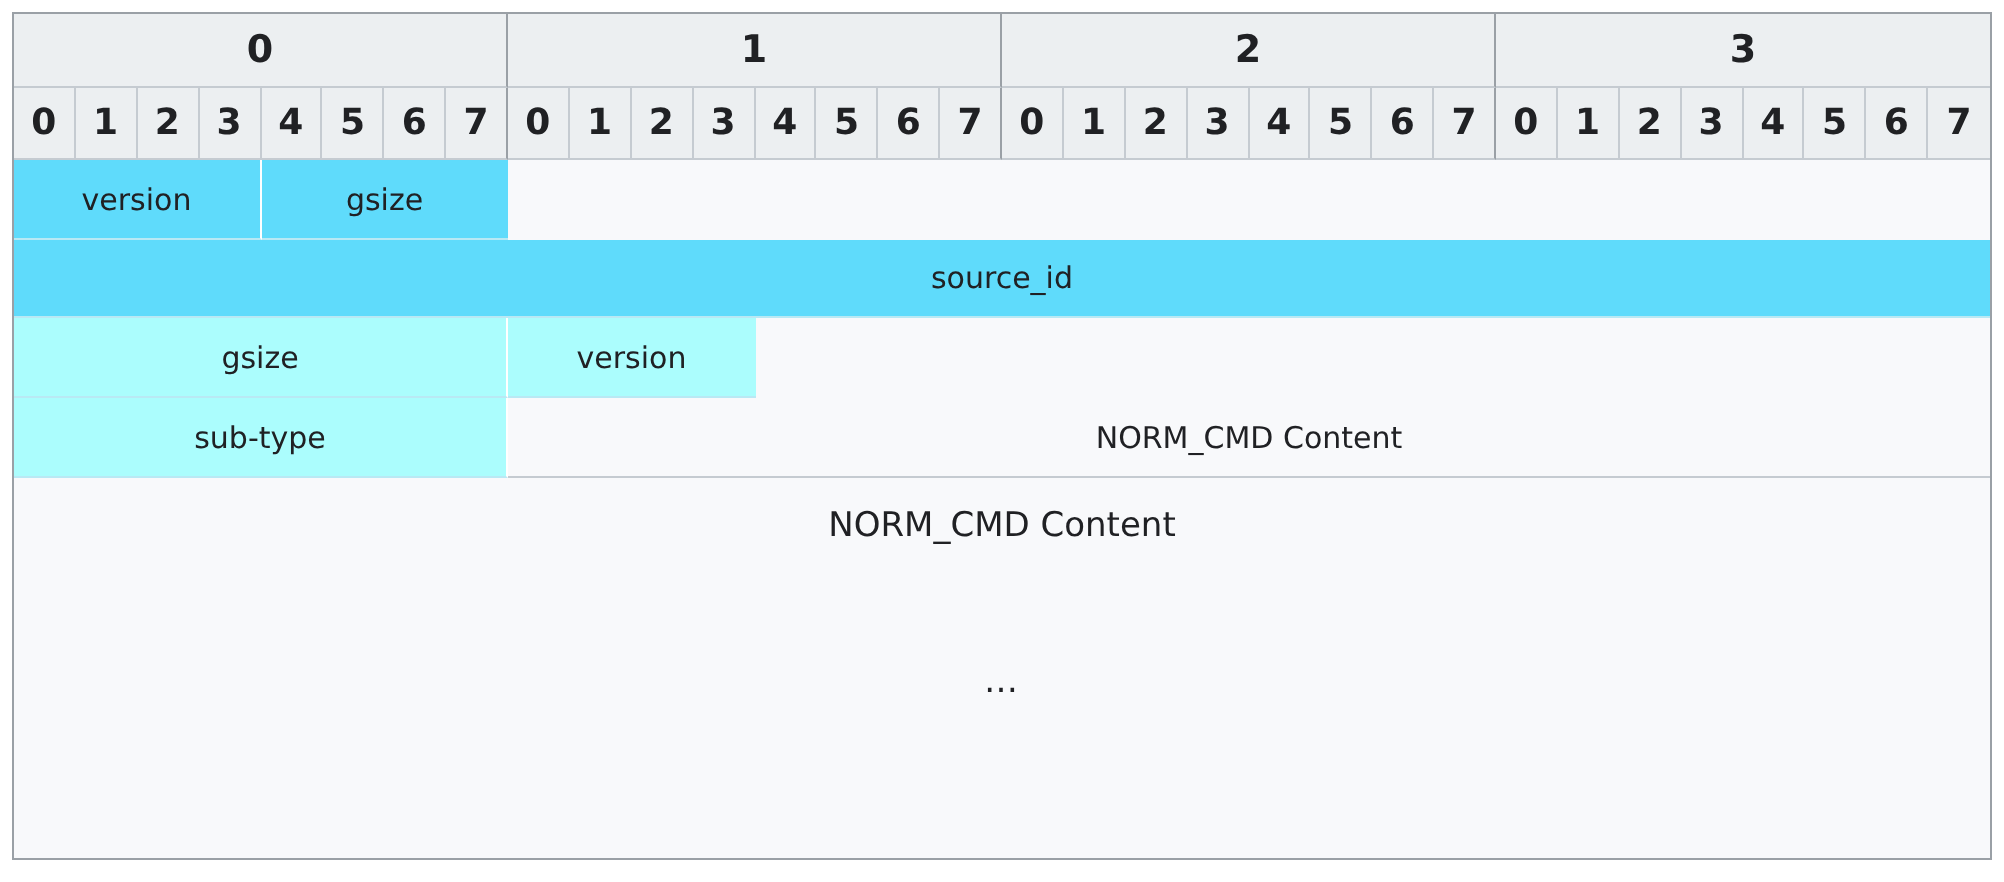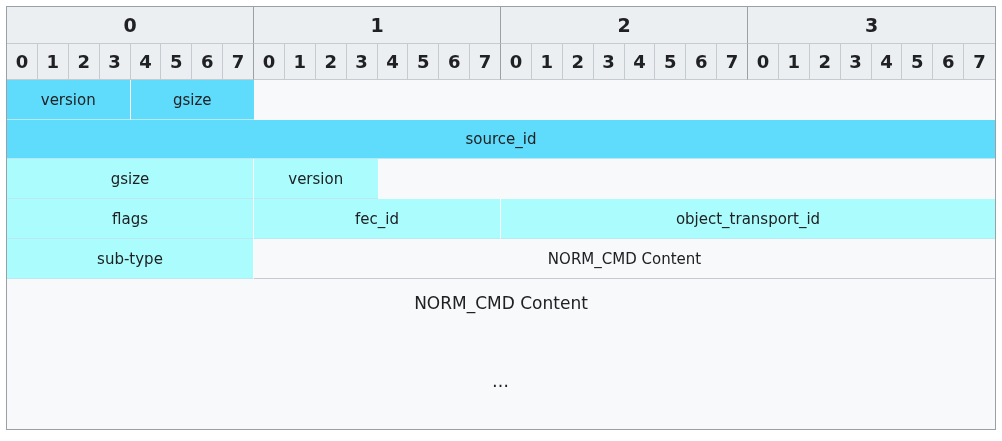--- a/index.html
+++ b/index.html
@@ -175,25 +175,20 @@
 
   <div class="row field-row">
     <div class="cell c-dark tall" style="width:100%">source_id</div>
   </div>
 
   <div class="row field-row">
     <div class="cell c-light" style="width:25%">gsize</div>
     <div class="cell c-light" style="width:12.5%">version</div>
   </div>
 
-  <div class="row field-row">
-    <div class="cell c-light" style="width:25%">flags</div>
-    <div class="cell c-light" style="width:25%">fec_id</div>
-    <div class="cell c-light" style="width:50%">object_transport_id</div>
-  </div>
 
   <div class="row field-row">
     <div class="cell c-light" style="width:25%">sub-type</div>
     <div class="cell c-plain" style="width:75%">NORM_CMD Content</div>
   </div>
 
   <div class="payload-block">
     <div class="payload-title">NORM_CMD Content</div>
     <div class="payload-ellipsis">…</div>
   </div>

